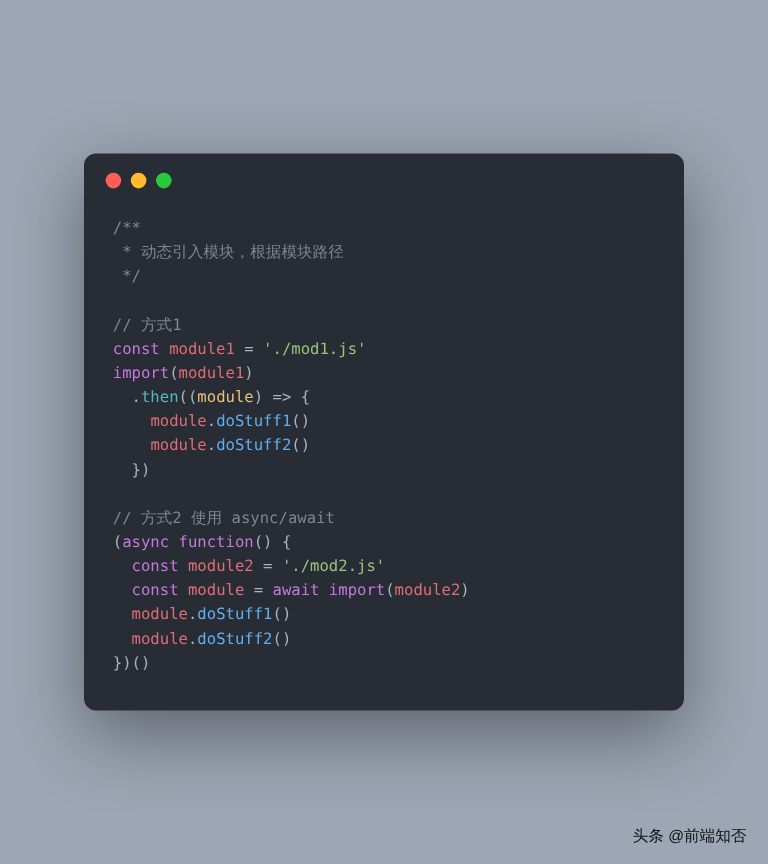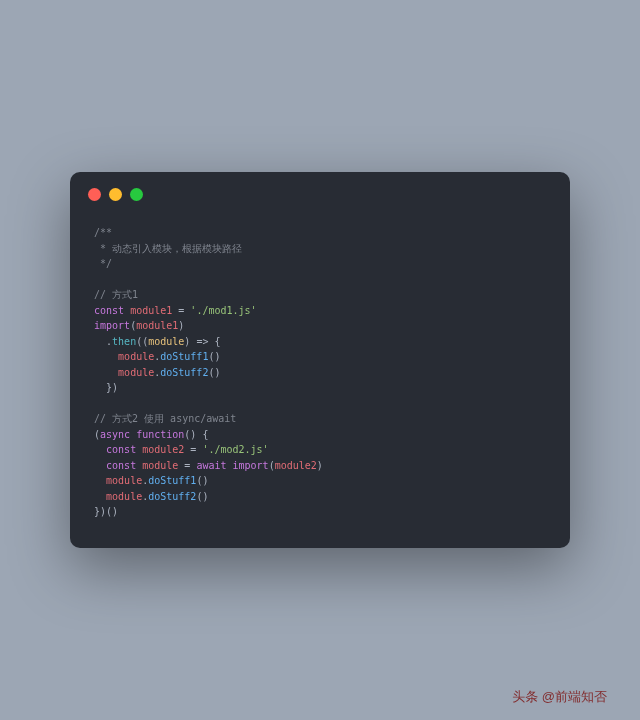--- a/index.html
+++ b/index.html
@@ -28,42 +28,42 @@
     .dot {
       width: 13px;
       height: 13px;
       border-radius: 50%;
     }
     .dot-red { background: #ff5f56; }
     .dot-yellow { background: #ffbd2e; }
     .dot-green { background: #27c93f; }
     .code {
       padding: 24px 36px 28px 24px;
-      font-size: 10px;
+      font-size: 13px;
       line-height: 1.55;
       white-space: pre;
       color: #abb2bf;
     }
     .c-comment { color: #7f848e; font-style: normal; }
     .c-keyword { color: #c678dd; }
     .c-const { color: #c678dd; }
     .c-var { color: #e06c75; }
     .c-op { color: #abb2bf; }
     .c-string { color: #98c379; }
     .c-func { color: #61afef; }
     .c-method { color: #56b6c2; }
     .c-param { color: #e5c07b; }
     .c-punct { color: #abb2bf; }
     .watermark {
       position: absolute;
       bottom: 14px;
-      right: 33px;
+      right: 18px;
       font-family: -apple-system, sans-serif;
       font-size: 13px;
-      color: #7f1d1d;
+      color: #000000;
       opacity: 0.9;
     }
   </style>
 </head>
 <body>
 
 <div class="window">
   <div class="titlebar">
     <span class="dot dot-red"></span>
     <span class="dot dot-yellow"></span>

